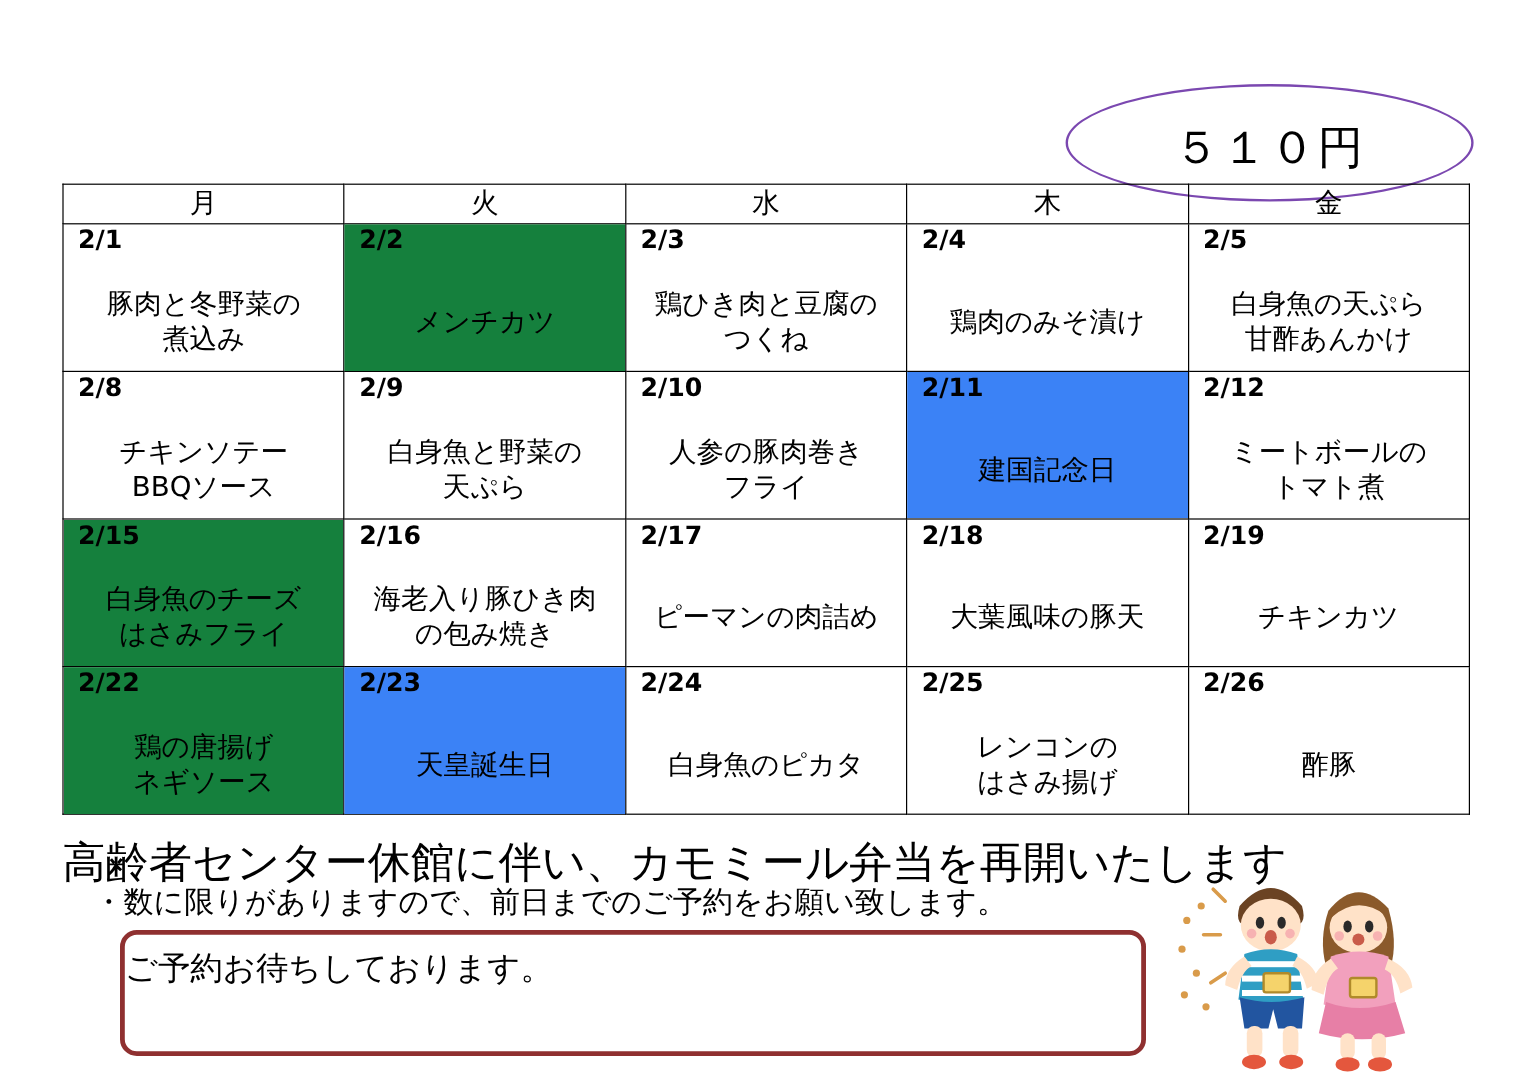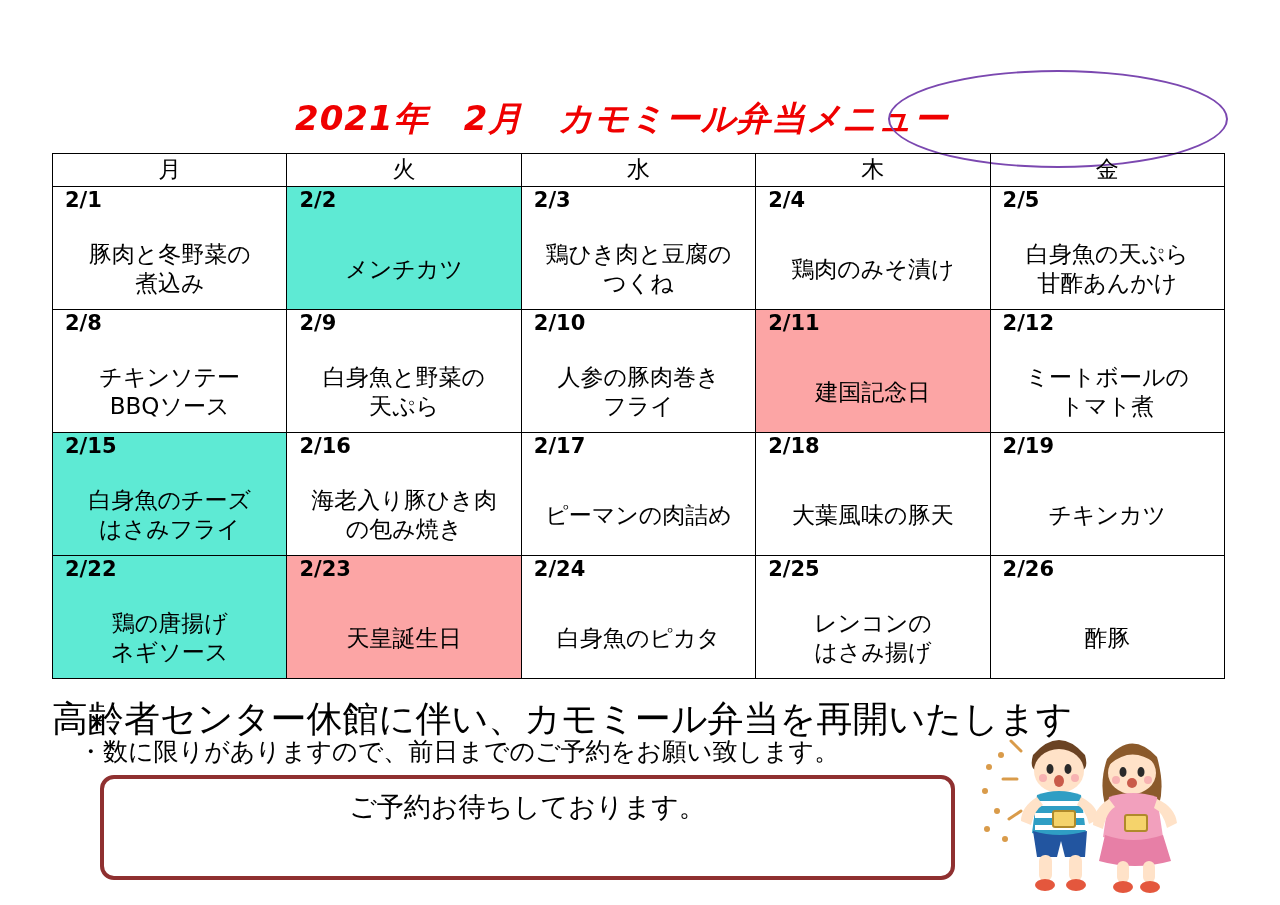--- a/index.html
+++ b/index.html
@@ -103,24 +103,24 @@
     justify-content: center;
     text-align: center;
     font-size: 23px;
     line-height: 1.25;
     padding: 0 4px;
     box-sizing: border-box;
     font-family: "DejaVu Sans", sans-serif;
     white-space: pre-line;
   }
   .holiday {
-    background: #fca5a5;
+    background: #3b82f6;
   }
   .shade-a {
-    background: #5eead4;
+    background: #15803d;
     margin-top: 47px;
   }
 
   
   .note1 {
     position: absolute;
     left: 52px;
     top: 695px;
     font-size: 36px;
     font-family: "DejaVu Sans", sans-serif;
@@ -144,21 +144,21 @@
     height: 105px;
     border: 4px solid #8f3030;
     border-radius: 14px;
     box-sizing: border-box;
   }
   .resline1 {
     position: absolute;
     left: 0;
     top: 10px;
     width: 100%;
-    text-align: center;
+    text-align: left;
     font-size: 27px;
     font-family: "DejaVu Sans", sans-serif;
   }
   .resline2 {
     position: absolute;
     left: 0;
     top: 53px;
     width: 100%;
     text-align: center;
     font-size: 27px;
@@ -171,22 +171,22 @@
     left: 975px;
     top: 715px;
     width: 240px;
     height: 180px;
   }
 </style>
 </head>
 <body>
 
 <div class="header">
-  <div class="title">2021年　2月　カモミール弁当メニュー</div>
   <div class="price-ellipse"></div>
+  <div class="price-text">５１０円</div>
 </div>
 
 <table class="calendar">
   <thead>
     <tr>
       <th>月</th>
       <th>火</th>
       <th>水</th>
       <th>木</th>
       <th>金</th>

